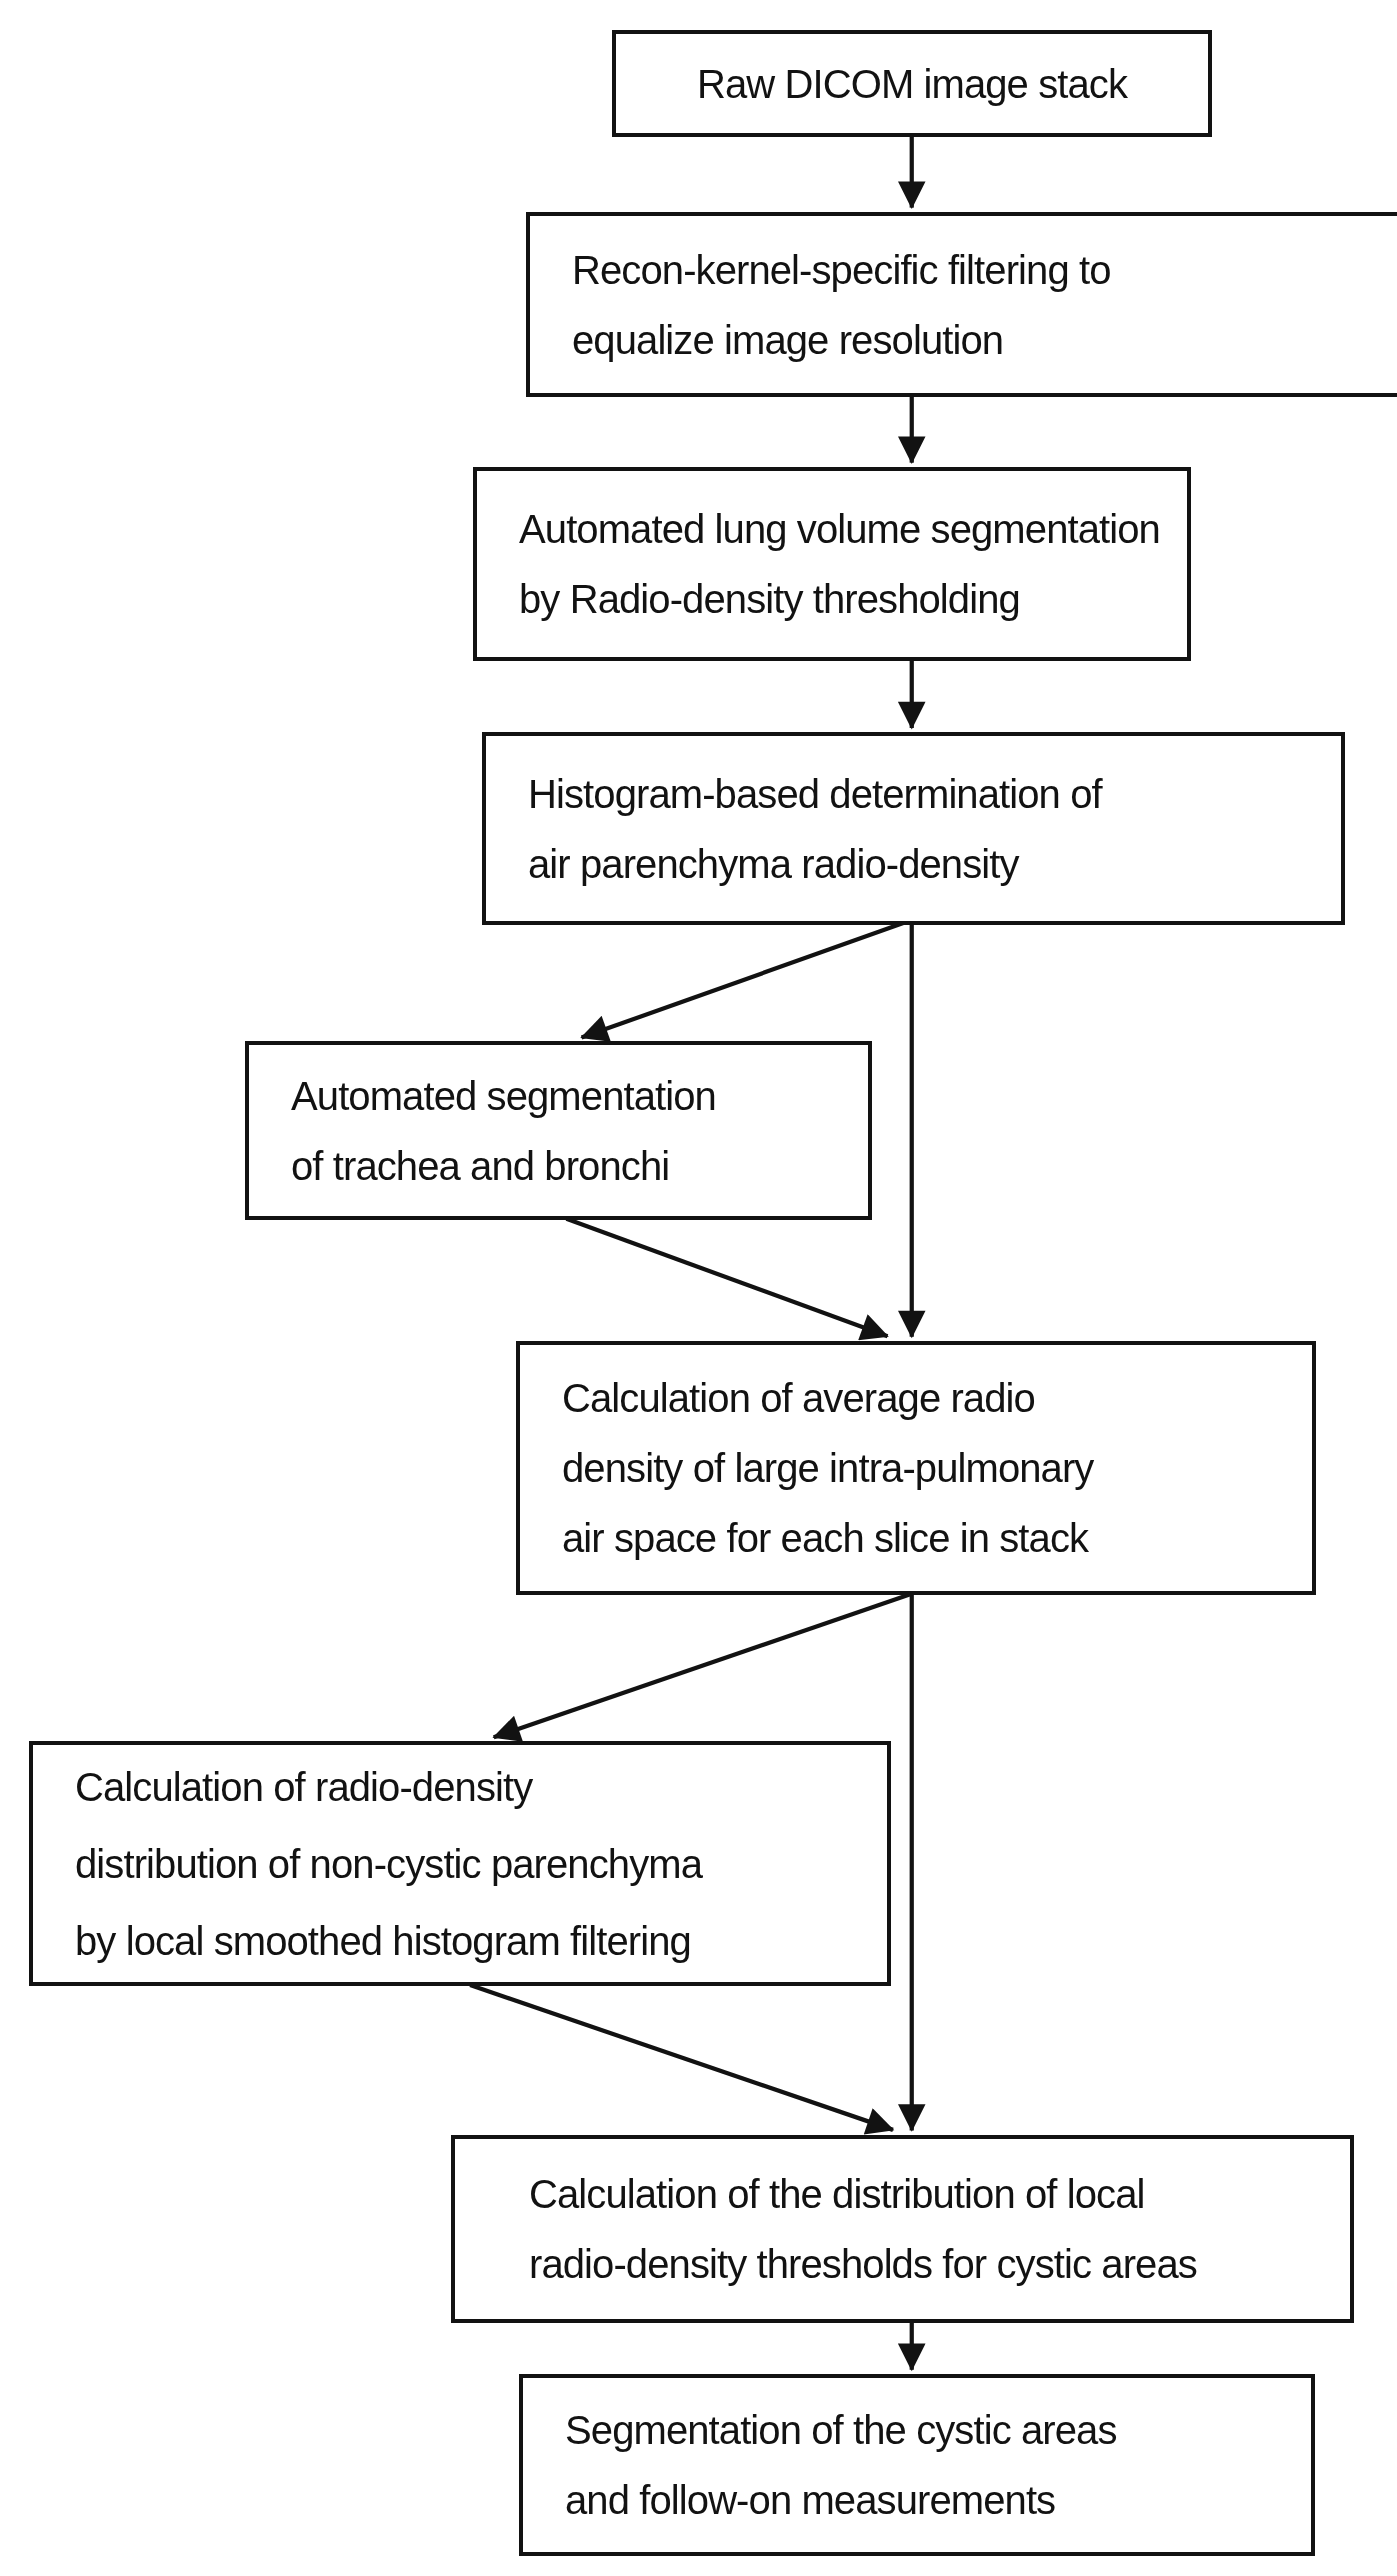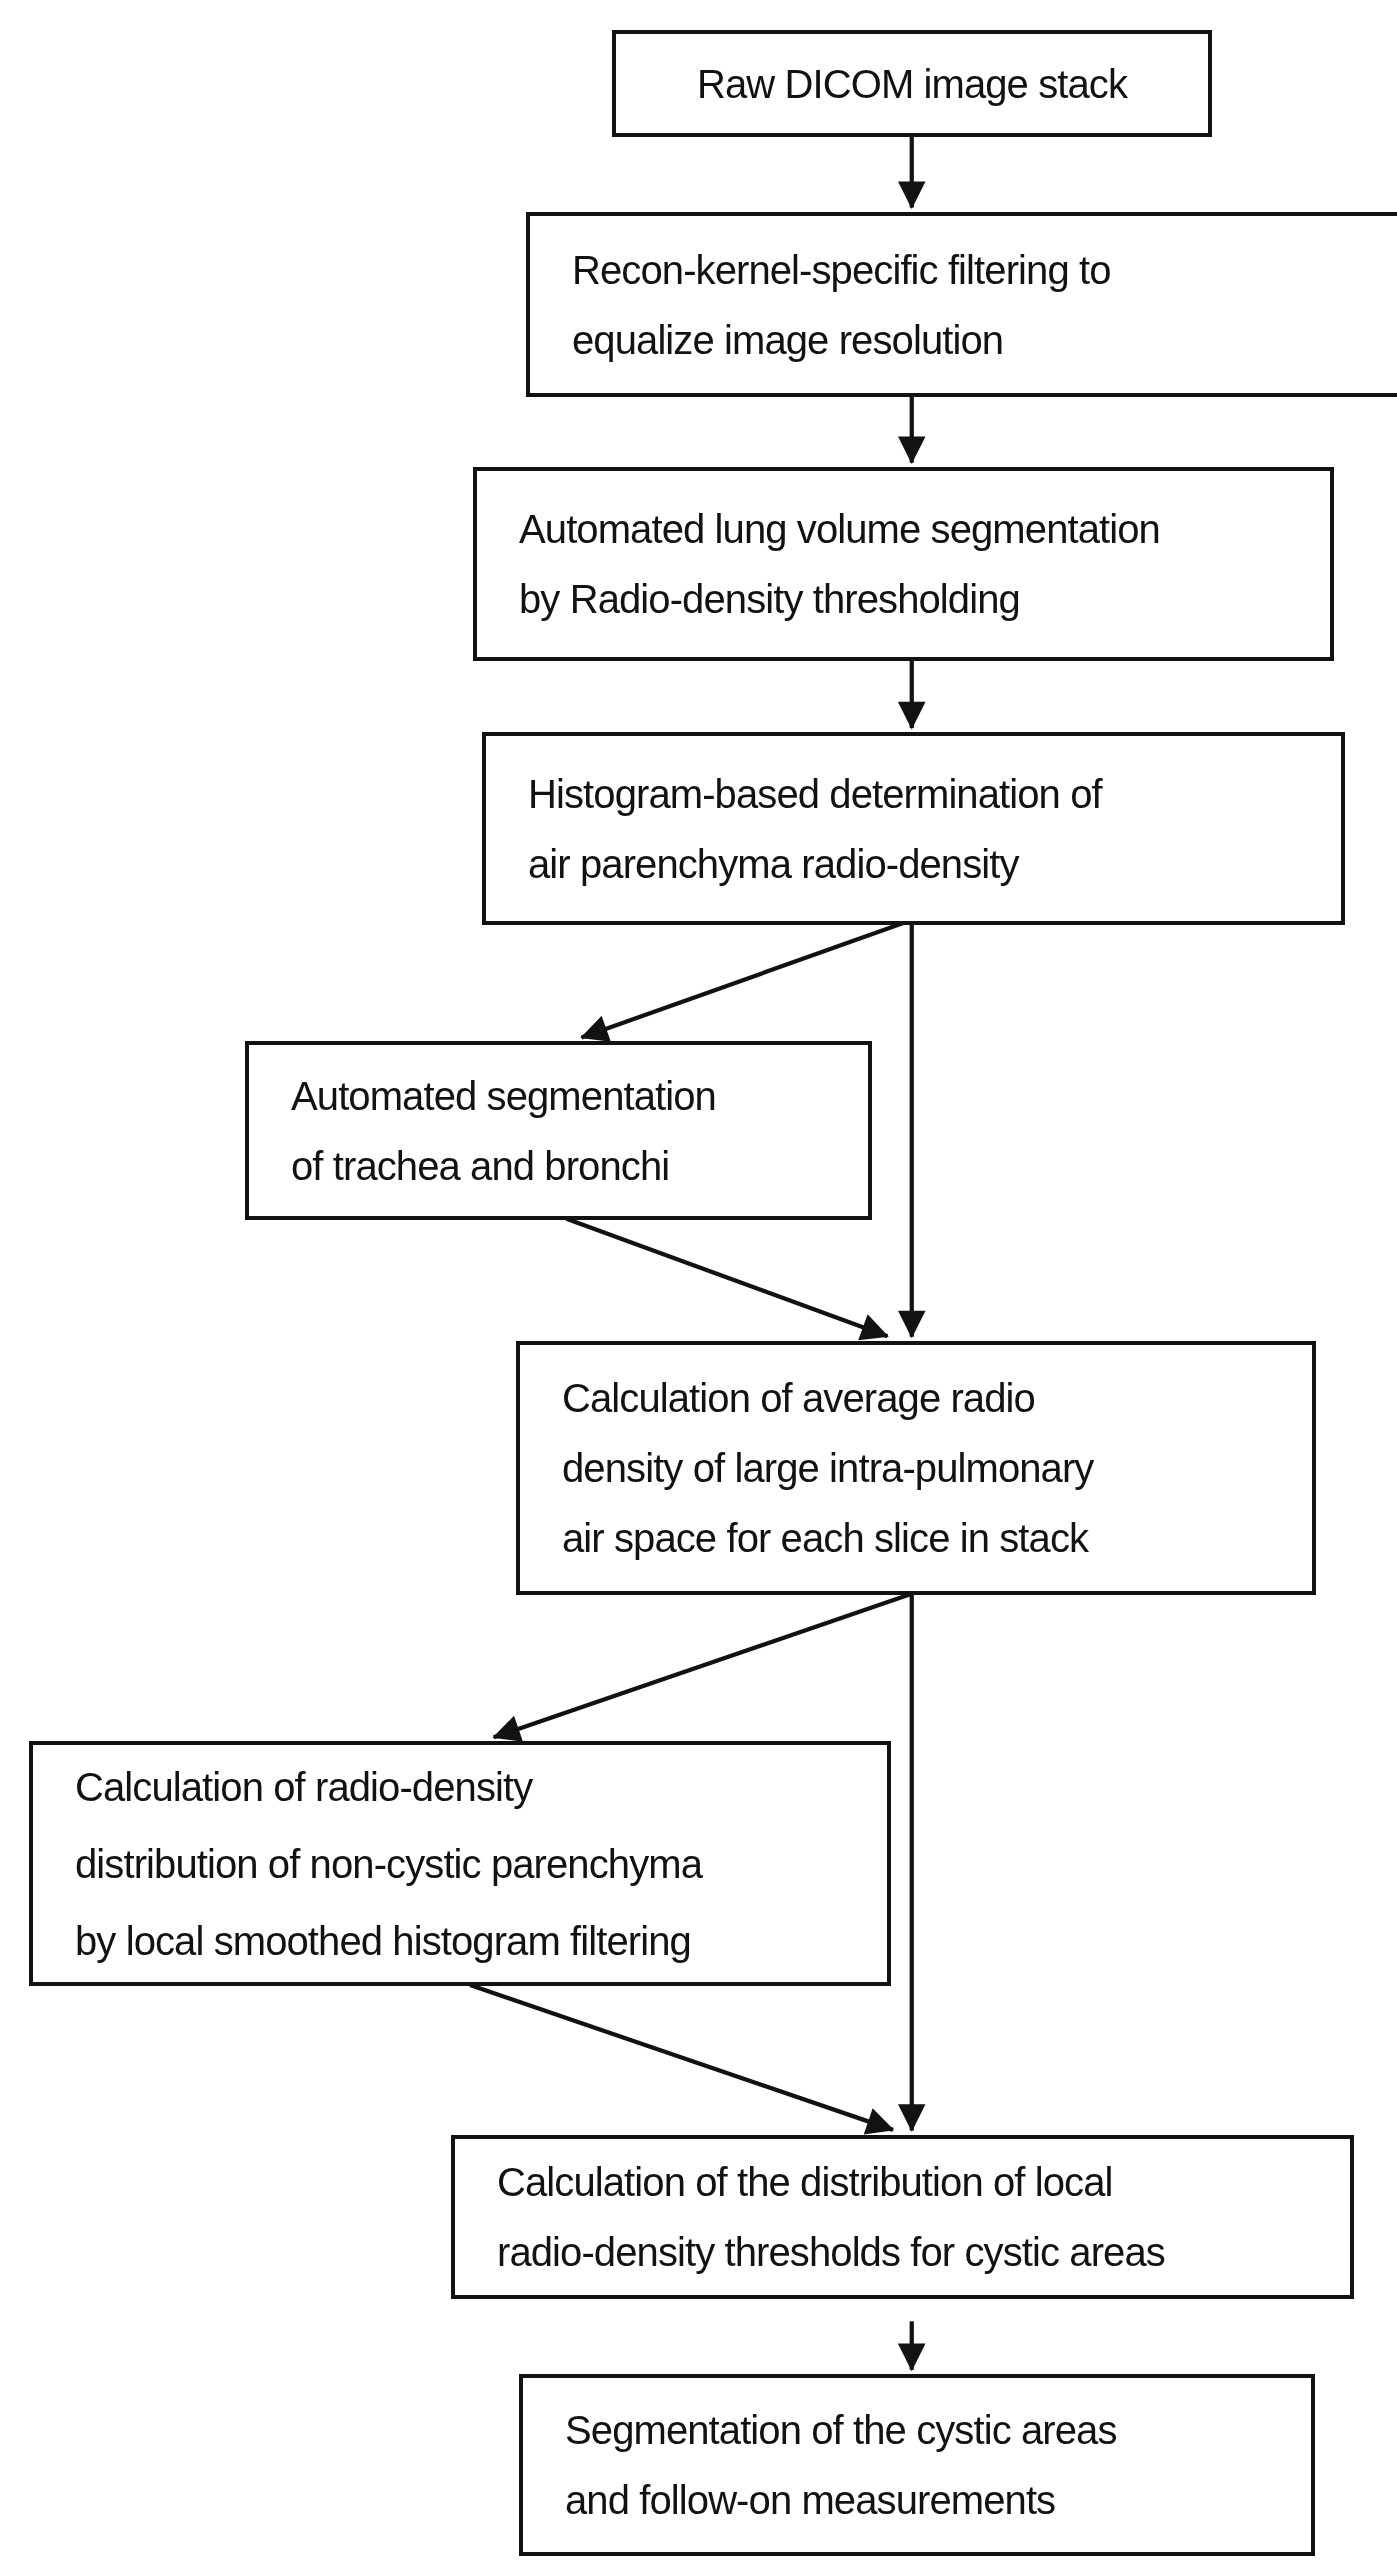--- a/index.html
+++ b/index.html
@@ -43,26 +43,26 @@
     padding-right: 6px;
   }
   .node.centered .line {
     padding-left: 0;
     padding-right: 0;
     text-align: center;
   }
   
   #n0 { left: 612px; top: 19.4px;   width: 600px;  height: 107px; }
   #n1 { left: 526px;  top: 201px;  width: 886px; height: 185px; }
-  #n2 { left: 473px;  top: 456px;  width: 861px; height: 194px; }
+  #n2 { left: 473px;  top: 456px;  width: 718px; height: 194px; }
   #n3 { left: 482px;  top: 721px; width: 863px; height: 193px; }
   #n4 { left: 245px;  top: 1030px; width: 627px; height: 179px; }
   #n5 { left: 516px;  top: 1330px; width: 800px; height: 254px; }
   #n6 { left: 29px;   top: 1730px; width: 862px; height: 245px; gap: 7px; }
-  #n7 { left: 451px;  top: 2124px; width: 903px; height: 164px; }
+  #n7 { left: 451px;  top: 2124px; width: 903px; height: 188px; padding-left: 32px; }
   #n8 { left: 519px;  top: 2363px; width: 796px; height: 182px; }
 </style>
 </head>
 <body>
 
 <div id="canvas">
 
   <svg id="edges" width="1397" height="2576" viewBox="0 0 2306 4251" xmlns="http://www.w3.org/2000/svg">
     <defs>
       <marker id="ah" viewBox="0 0 10 10" refX="9.5" refY="5" markerWidth="8" markerHeight="6.5" orient="auto">

